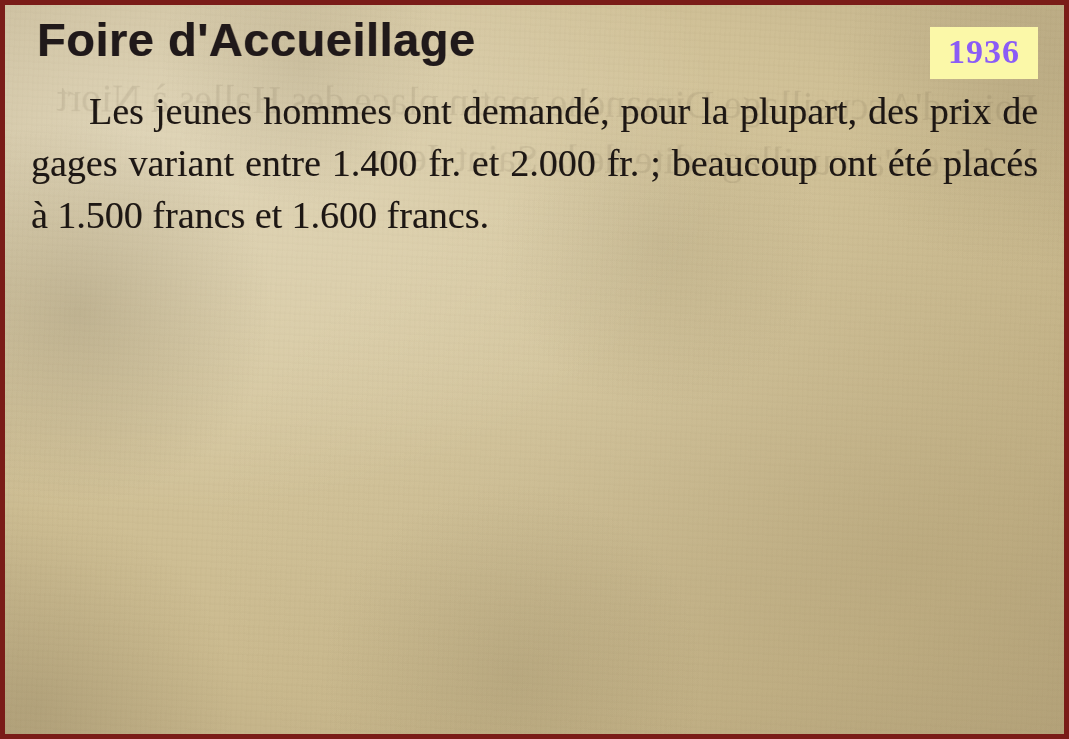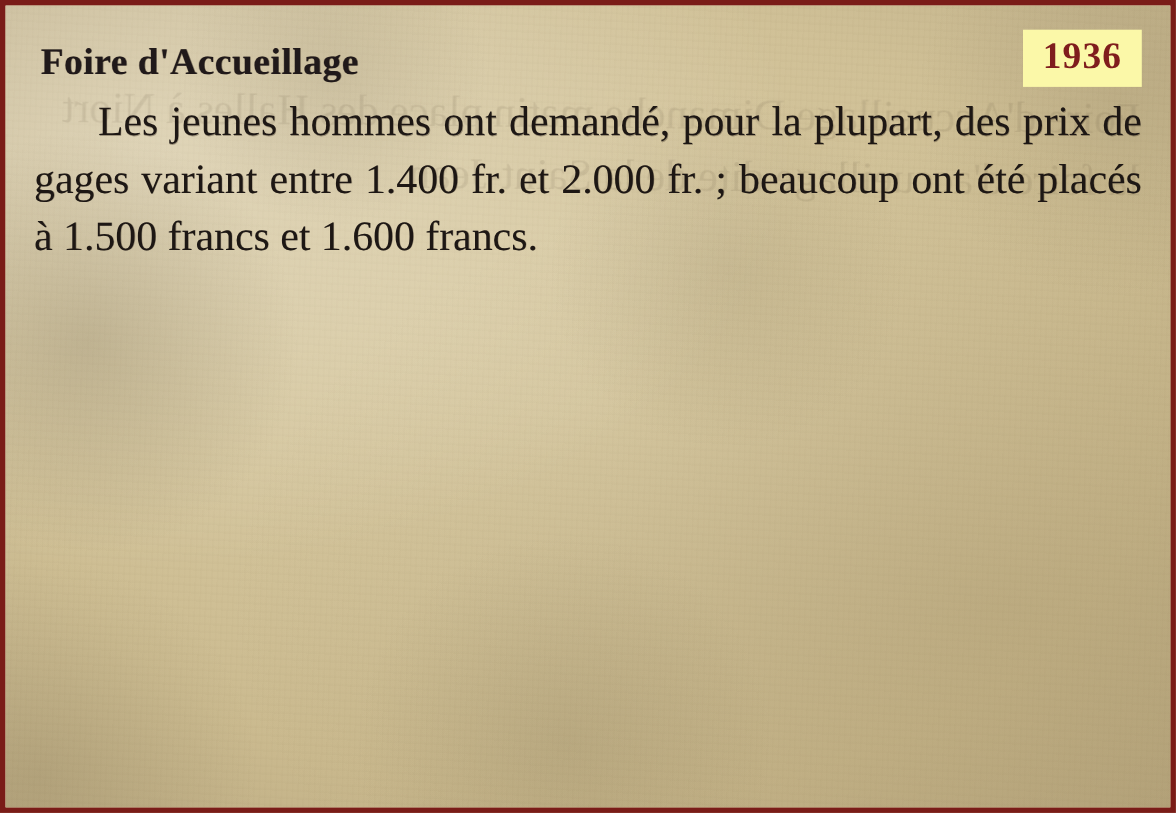--- a/index.html
+++ b/index.html
@@ -46,33 +46,33 @@
     z-index: 3;
     padding: 10px 14px 6px 14px;
   }
   .headline-row {
     display: flex;
     align-items: flex-start;
     justify-content: space-between;
     padding: 0 4px 0 18px;
   }
   .headline {
-    font-family: Liberation Serif, serif;
+    font-family: Liberation Sans, sans-serif;
     font-weight: bold;
-    font-size: 34px;
+    font-size: 47px;
     letter-spacing: 0.5px;
     color: #20191a;
     line-height: 1.05;
     text-shadow: 0.6px 0.4px 0 rgba(40,30,20,0.45), -0.5px 0.3px 0 rgba(60,45,30,0.25);
     white-space: nowrap;
-    margin-top: 24px;
+    margin-top: 0;
   }
   .year-badge {
     background: #fbf8a8;
-    color: #7f1d1d;
+    color: #8b5cf6;
     font-family: "Liberation Serif", serif;
     font-weight: bold;
     font-size: 34px;
     line-height: 1;
     padding: 8px 18px 10px 18px;
     margin-top: 12px;
     margin-right: 8px;
     letter-spacing: 1px;
   }
   .article {

